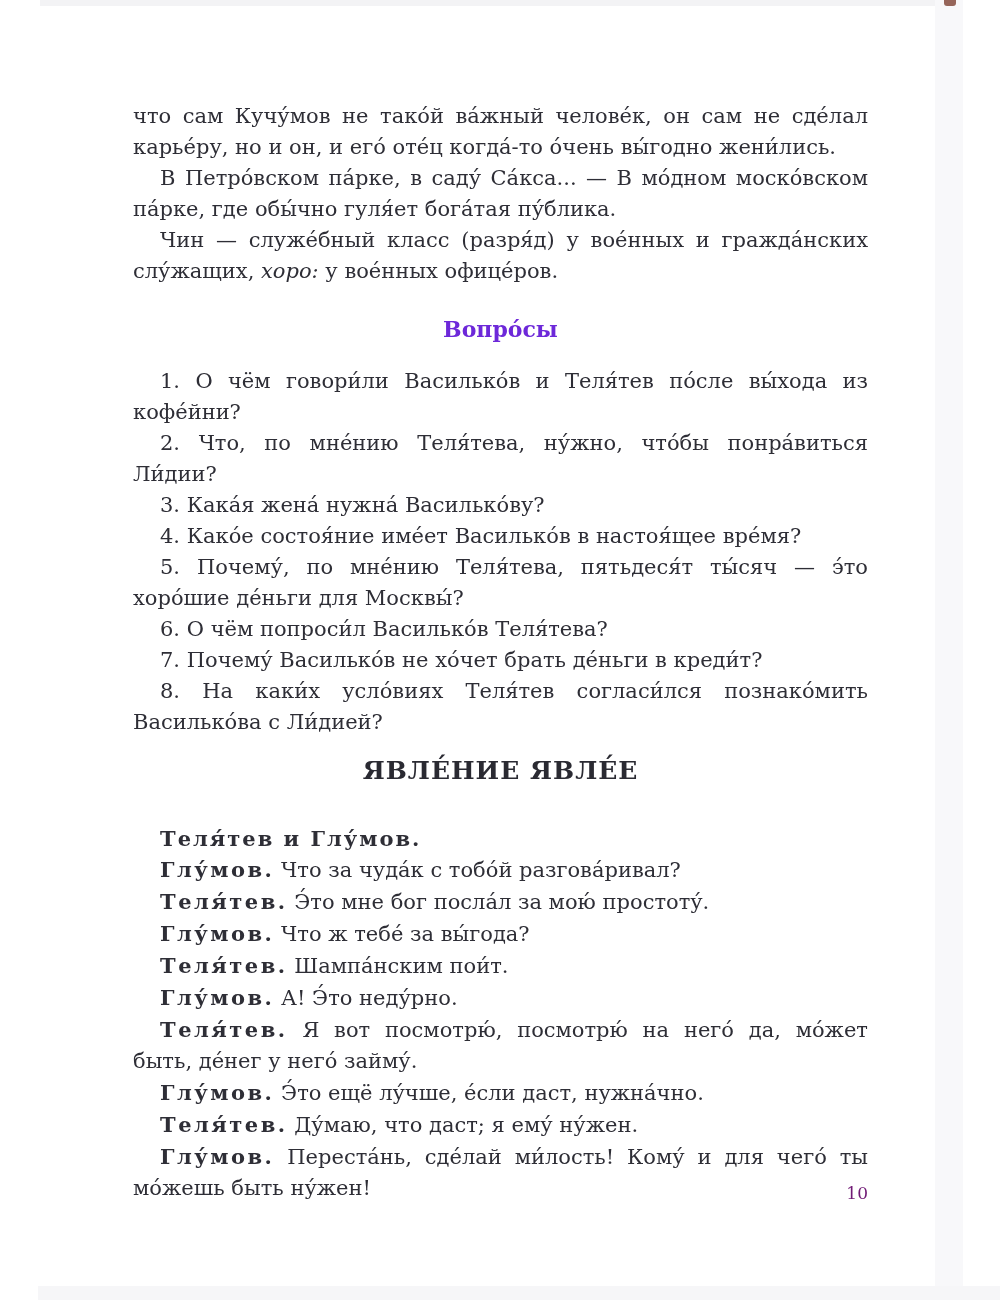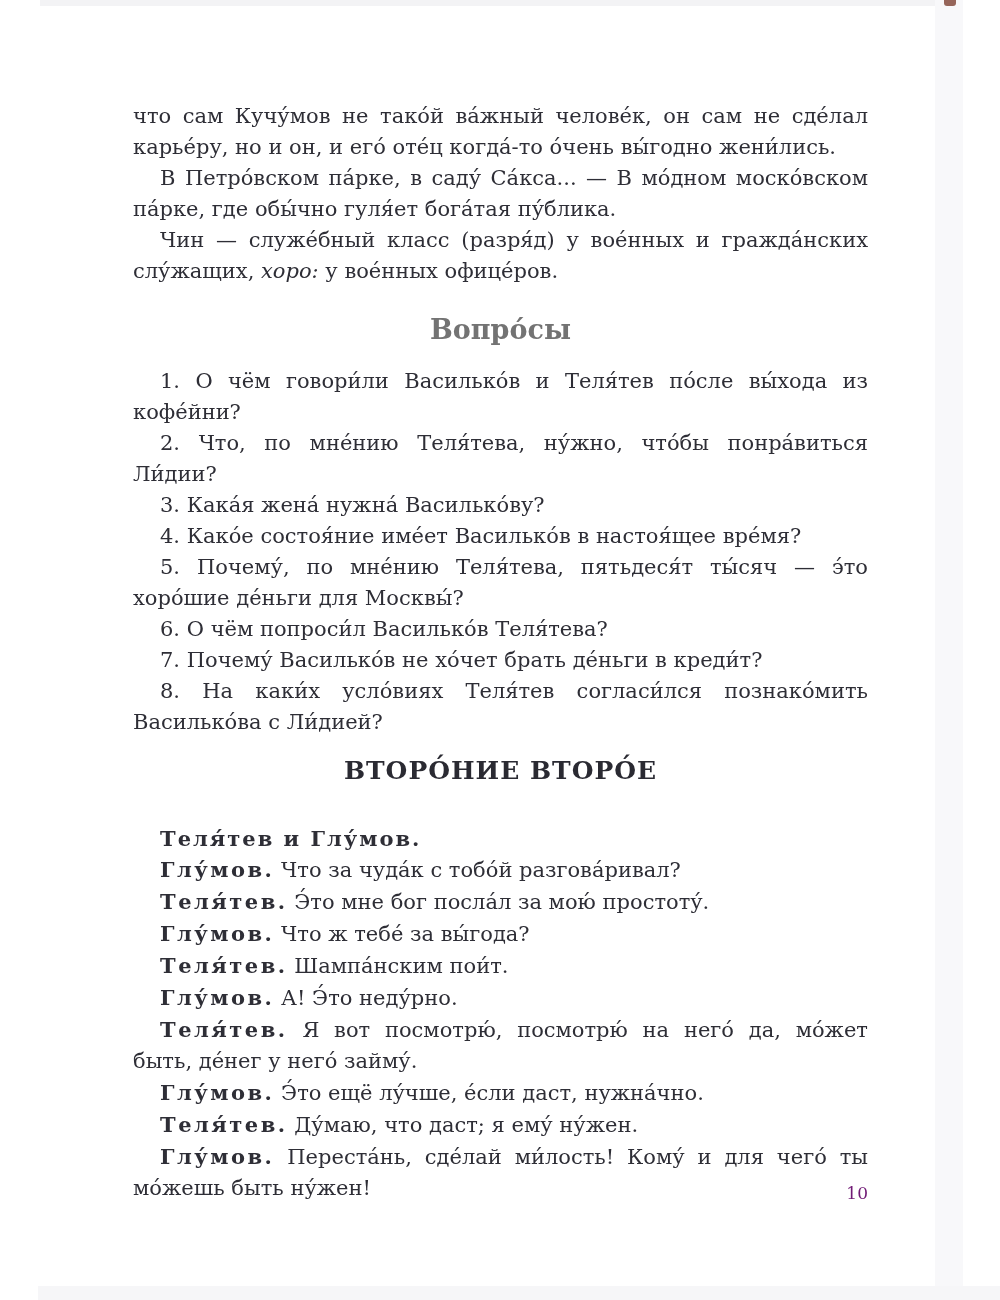--- a/index.html
+++ b/index.html
@@ -15,22 +15,22 @@
   .edge-bottom{position:absolute;left:38px;right:0;top:1286px;height:14px;background:#f6f6f8;}
   .corner-mark{position:absolute;left:944px;top:0;width:12px;height:6px;background:#96655a;border-radius:0 0 3px 3px;}
 
   .content{
     position:absolute;left:133px;top:101px;width:735px;
     color:#2e2e36;font-size:21px;line-height:31px;text-align:justify;
   }
   .content p{margin:0;text-indent:27px;}
   .content p.noindent{text-indent:0;}
   .q-heading{
-    font-size:27px;font-weight:bold;text-align:center;
-    margin:27px 0 21px 0;text-indent:0;color:#737373;
+    font-size:22px;font-weight:bold;text-align:center;
+    margin:27px 0 21px 0;text-indent:0;color:#6d28d9;
   }
   .scene-heading{
     font-size:25px;font-weight:bold;text-align:center;letter-spacing:1px;
     margin:17px 0 37px 0;text-indent:0;color:#2a2a32;
   }
   .stage{font-weight:bold;letter-spacing:2px;}
   .speaker{font-weight:bold;letter-spacing:2.5px;}
   .page-num{
     position:absolute;top:1183px;left:133px;width:735px;
     text-align:right;font-size:17px;color:#701a75;
@@ -66,21 +66,21 @@
       <span>Како́е состоя́ние име́ет Василько́в в настоя́щее вре́мя?</span></p>
     <p><span>5.</span>
       <span>Почему́, по мне́нию Теля́тева, пятьдеся́т ты́сяч — э́то хоро́шие де́ньги для Москвы́?</span></p>
     <p><span>6.</span>
       <span>О чём попроси́л Василько́в Теля́тева?</span></p>
     <p><span>7.</span>
       <span>Почему́ Василько́в не хо́чет брать де́ньги в креди́т?</span></p>
     <p><span>8.</span>
       <span>На каки́х усло́виях Теля́тев согласи́лся познако́мить Василько́ва с Ли́дией?</span></p>
 
-    <div class="scene-heading">ВТОРО́НИЕ ВТОРО́Е</div>
+    <div class="scene-heading">ЯВЛЕ́НИЕ ЯВЛЕ́Е</div>
 
     <p class="stage">Теля́тев и Глу́мов.</p>
 
     <p><span class="speaker">Глу́мов.</span>
       <span>Что за чуда́к с тобо́й разгова́ривал?</span></p>
     <p><span class="speaker">Теля́тев.</span>
       <span>Э́то мне бог посла́л за мою́ простоту́.</span></p>
     <p><span class="speaker">Глу́мов.</span>
       <span>Что ж тебе́ за вы́года?</span></p>
     <p><span class="speaker">Теля́тев.</span>

